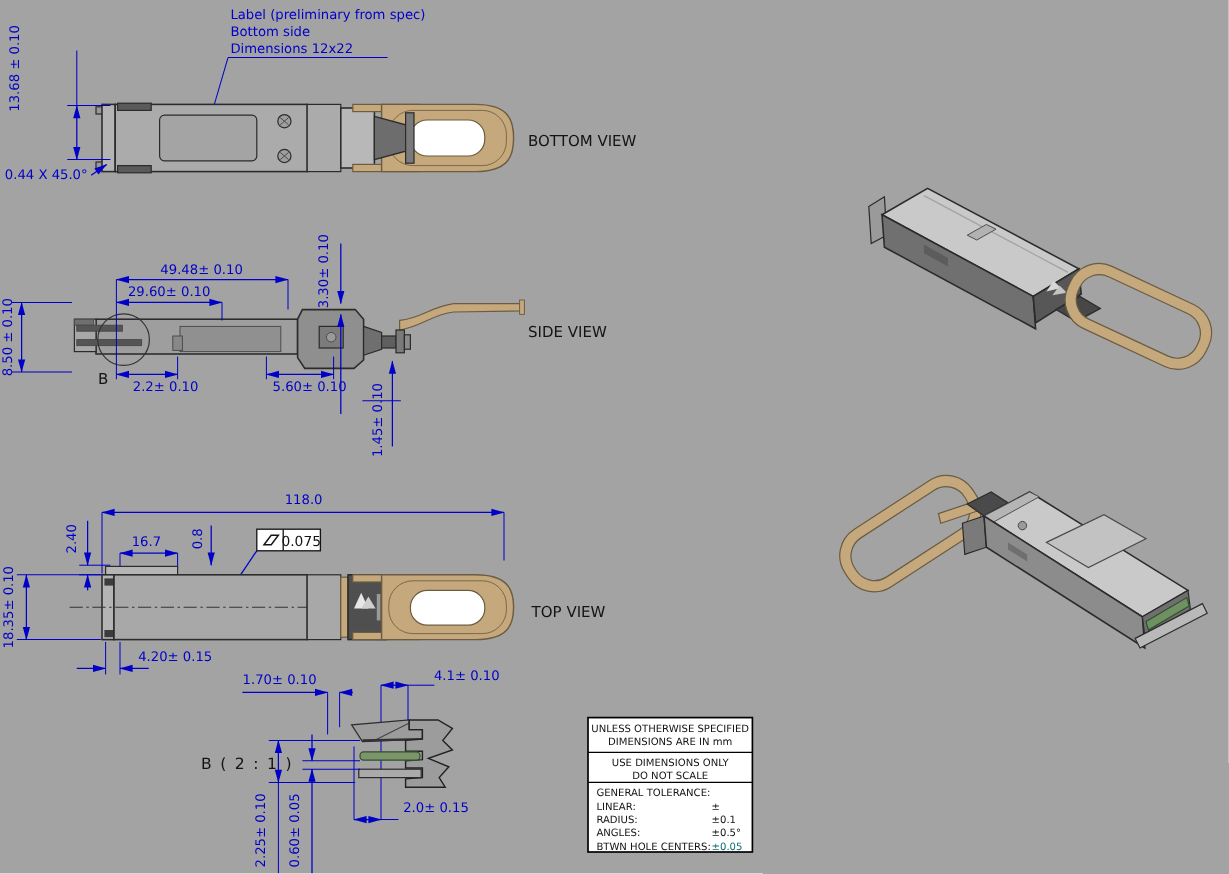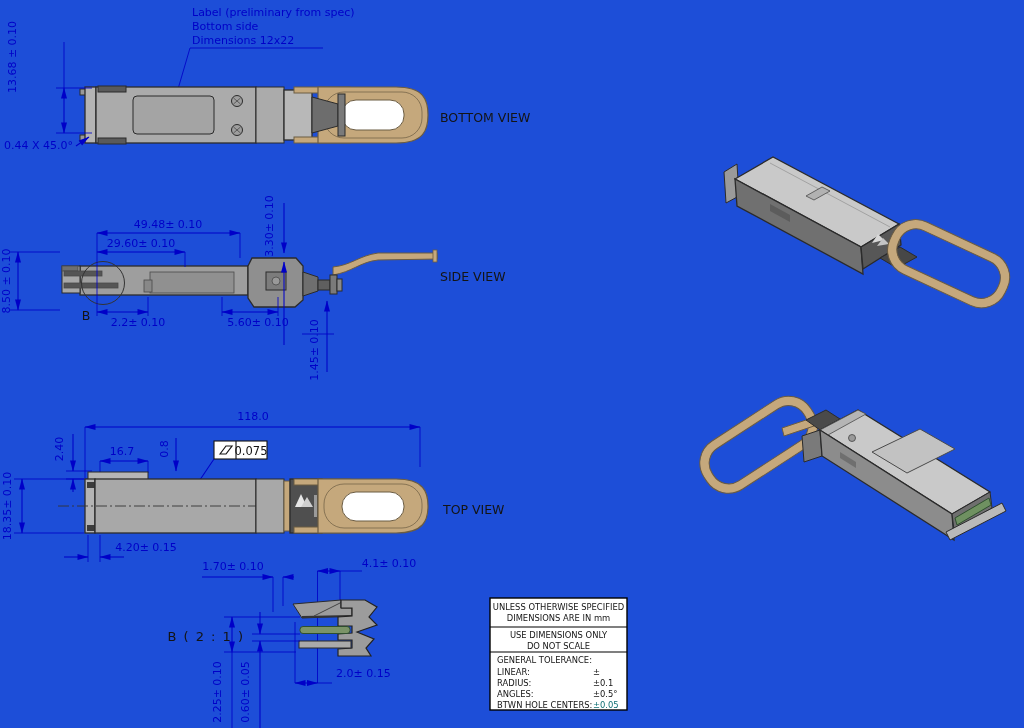--- a/index.html
+++ b/index.html
@@ -1,16 +1,16 @@
 <!DOCTYPE html>
 <html><head>
 <meta charset="utf-8">
 <style>
   html,body{margin:0;padding:0;background:#ffffff;}
-  #stage{position:relative;width:1024px;height:728px;background:#1d4ed8;overflow:hidden;
+  #stage{position:relative;width:1024px;height:728px;background:#a3a3a3;overflow:hidden;
          font-family:"DejaVu Sans",sans-serif;}
   svg{display:block}
   .dim{stroke:#0000C8;stroke-width:1.05;fill:none}
   .ext{stroke:#0000C8;stroke-width:0.85;fill:none}
   .dimtxt{fill:#0000C8;font-size:11px;font-family:"DejaVu Sans",sans-serif}
   .notetxt{fill:#0000C8;font-size:11px;font-family:"DejaVu Sans",sans-serif}
   .viewlbl{fill:#141414;font-size:12.5px;font-family:"DejaVu Sans",sans-serif}
   .blk{fill:#141414;font-size:11.5px;font-family:"DejaVu Sans",sans-serif}
   .tbl{fill:#141414;font-size:8.4px;font-family:"DejaVu Sans",sans-serif}
   .tblteal{fill:#0E6F74;font-size:8.4px;font-family:"DejaVu Sans",sans-serif}

